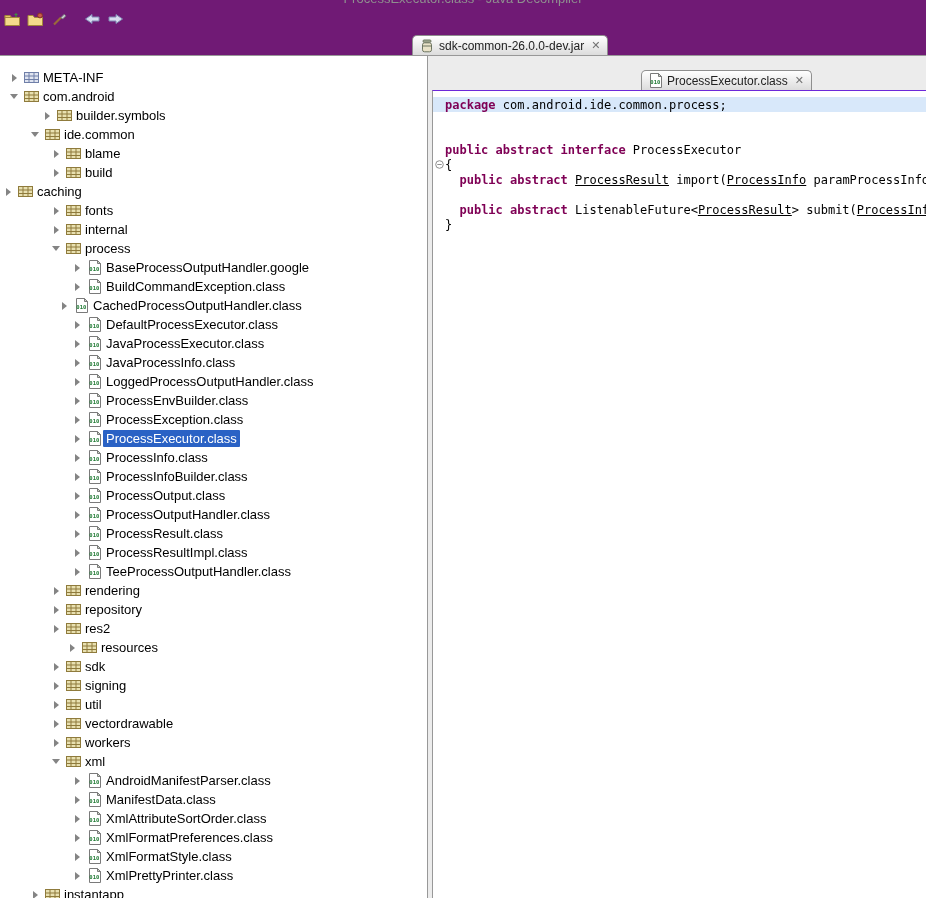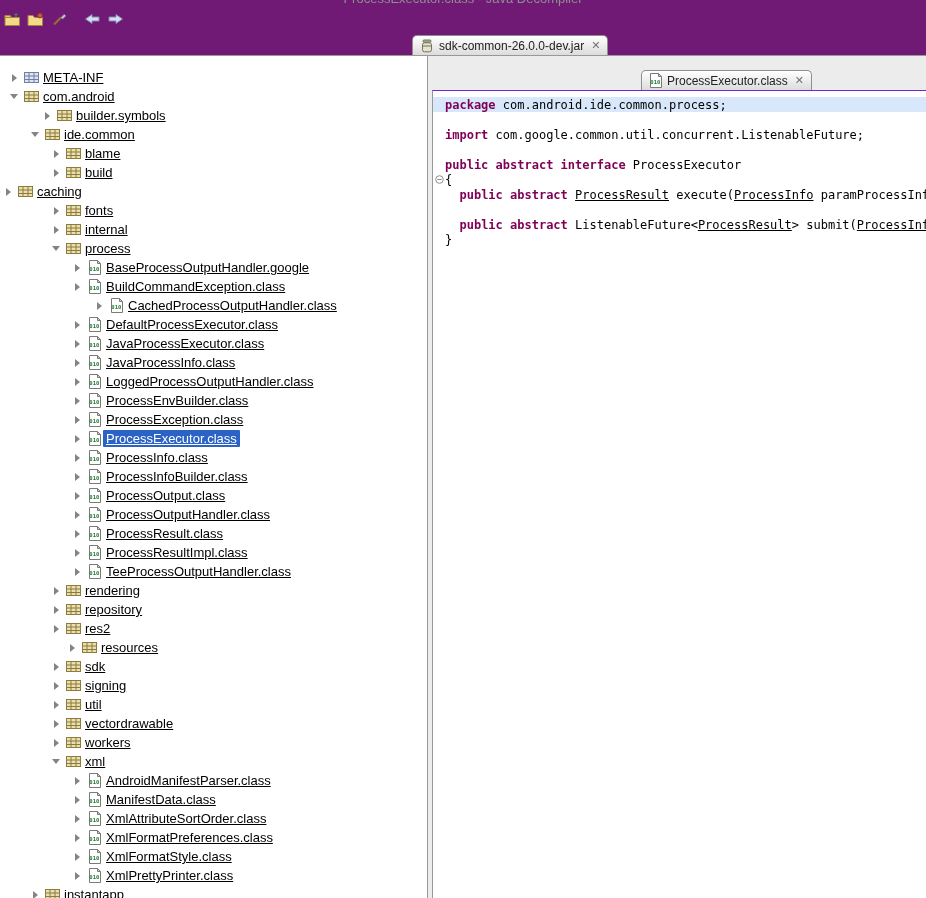--- a/index.html
+++ b/index.html
@@ -22,21 +22,21 @@
   .tabclose { color: #737373; font-size: 11px; margin-left: 7px; line-height: 1; }
 
   .main { flex: 1; display: flex; overflow: hidden; }
 
   .tree { width: 428px; flex: none; background: #fff; border-right: 1px solid #989898; overflow: hidden; padding-top: 12px; }
   .trow { height: 19px; display: flex; align-items: center; white-space: nowrap; }
   .arrow { width: 16px; flex: none; display: flex; align-items: center; justify-content: center; }
   .arrow.c::before { content: ""; border-left: 5px solid #848484; border-top: 4px solid transparent; border-bottom: 4px solid transparent; }
   .arrow.e::before { content: ""; border-top: 5px solid #848484; border-left: 4px solid transparent; border-right: 4px solid transparent; }
   .ticon { width: 18px; flex: none; display: flex; align-items: center; justify-content: center; }
-  .tlabel { font-size: 13px; color: #000; padding: 1px 3px; border-radius: 1px; text-decoration: underline; }
+  .tlabel { font-size: 13px; color: #000; padding: 1px 3px; border-radius: 1px; }
   .trow.sel .tlabel { background: #2a62c5; color: #fff; }
 
   .right { flex: 1; display: flex; flex-direction: column; overflow: hidden; padding-left: 4px; background: #ececec; }
   .class-tabbar { height: 34px; flex: none; position: relative; }
   .class-tabbar .tab { left: 209px; }
   .code-area { flex: 1; background: #fff; border-top: 1px solid #6d28d9; border-left: 1px solid #989898; overflow: hidden; padding-top: 6px; }
   .cline { display: flex; align-items: center; height: 15px; overflow: hidden; white-space: nowrap; }
   .cline.hl { background: #d8e8fa; }
   .gutter { width: 12px; flex: none; display: flex; align-items: center; justify-content: center; }
   .ctext { font-family: "DejaVu Sans Mono", monospace; font-size: 12px; white-space: pre; flex: none; }
@@ -257,21 +257,21 @@
           <span class="arrow c"></span>
           <span class="ticon">
             <svg width="13" height="15" viewBox="0 0 13 15">
               <path d="M1.5 0.5 h8 l3 3 v11 h-11 z" fill="#ffffff" stroke="#7a7a7a"></path>
               <path d="M9.5 0.5 l3 3 h-3 z" fill="#cfdcc8" stroke="#7a7a7a"></path>
               <text x="6.3" y="11" font-size="5.5" font-weight="bold" text-anchor="middle" fill="#1f7a33" font-family="DejaVu Sans Mono, monospace">010</text>
             </svg>
           </span>
           <span class="tlabel">BuildCommandException.class</span>
         </div>
-        <div class="trow" style="padding-left: 91px; text-align: right;">
+        <div class="trow" style="padding-left: 56px; text-align: right;">
           <span class="arrow c"></span>
           <span class="ticon">
             <svg width="13" height="15" viewBox="0 0 13 15">
               <path d="M1.5 0.5 h8 l3 3 v11 h-11 z" fill="#ffffff" stroke="#7a7a7a"></path>
               <path d="M9.5 0.5 l3 3 h-3 z" fill="#cfdcc8" stroke="#7a7a7a"></path>
               <text x="6.3" y="11" font-size="5.5" font-weight="bold" text-anchor="middle" fill="#1f7a33" font-family="DejaVu Sans Mono, monospace">010</text>
             </svg>
           </span>
           <span class="tlabel">CachedProcessOutputHandler.class</span>
         </div>
@@ -655,45 +655,41 @@
         </div>
       </div>
       <div class="code-area" id="code">
           <div class="cline hl">
             <span class="gutter"></span>
             <span class="ctext"><span class="tk-k">package</span><span class="tk-p"> com.android.ide.common.process;</span></span>
           </div>
           <div class="cline">
             <span class="gutter"></span>
             <span class="ctext">&nbsp;</span>
-          </div>
-          <div class="cline">
-            <span class="gutter"></span>
-            <span class="ctext"><span class="tk-k">import</span><span class="tk-p"> com.google.common.util.concurrent.ListenableFuture;</span></span>
           </div>
           <div class="cline">
             <span class="gutter"></span>
             <span class="ctext">&nbsp;</span>
           </div>
           <div class="cline">
             <span class="gutter"></span>
             <span class="ctext"><span class="tk-k">public abstract interface</span><span class="tk-p"> ProcessExecutor</span></span>
           </div>
           <div class="cline">
             <span class="gutter">
               <svg width="9" height="9" viewBox="0 0 9 9">
                 <circle cx="4.5" cy="4.5" r="3.8" fill="#fff" stroke="#8e8e8e"></circle>
                 <line x1="2.3" y1="4.5" x2="6.7" y2="4.5" stroke="#8e8e8e"></line>
               </svg>
             </span>
             <span class="ctext"><span class="tk-p">{</span></span>
           </div>
           <div class="cline">
             <span class="gutter"></span>
-            <span class="ctext"><span class="tk-p">  </span><span class="tk-k">public abstract</span><span class="tk-p"> </span><span class="tk-l">ProcessResult</span><span class="tk-p"> execute(</span><span class="tk-l">ProcessInfo</span><span class="tk-p"> paramProcessInfo</span></span>
+            <span class="ctext"><span class="tk-p">  </span><span class="tk-k">public abstract</span><span class="tk-p"> </span><span class="tk-l">ProcessResult</span><span class="tk-p"> import(</span><span class="tk-l">ProcessInfo</span><span class="tk-p"> paramProcessInfo</span></span>
           </div>
           <div class="cline">
             <span class="gutter"></span>
             <span class="ctext">&nbsp;</span>
           </div>
           <div class="cline">
             <span class="gutter"></span>
             <span class="ctext"><span class="tk-p">  </span><span class="tk-k">public abstract</span><span class="tk-p"> ListenableFuture&lt;</span><span class="tk-l">ProcessResult</span><span class="tk-p">&gt; submit(</span><span class="tk-l">ProcessInfo</span></span>
           </div>
           <div class="cline">

